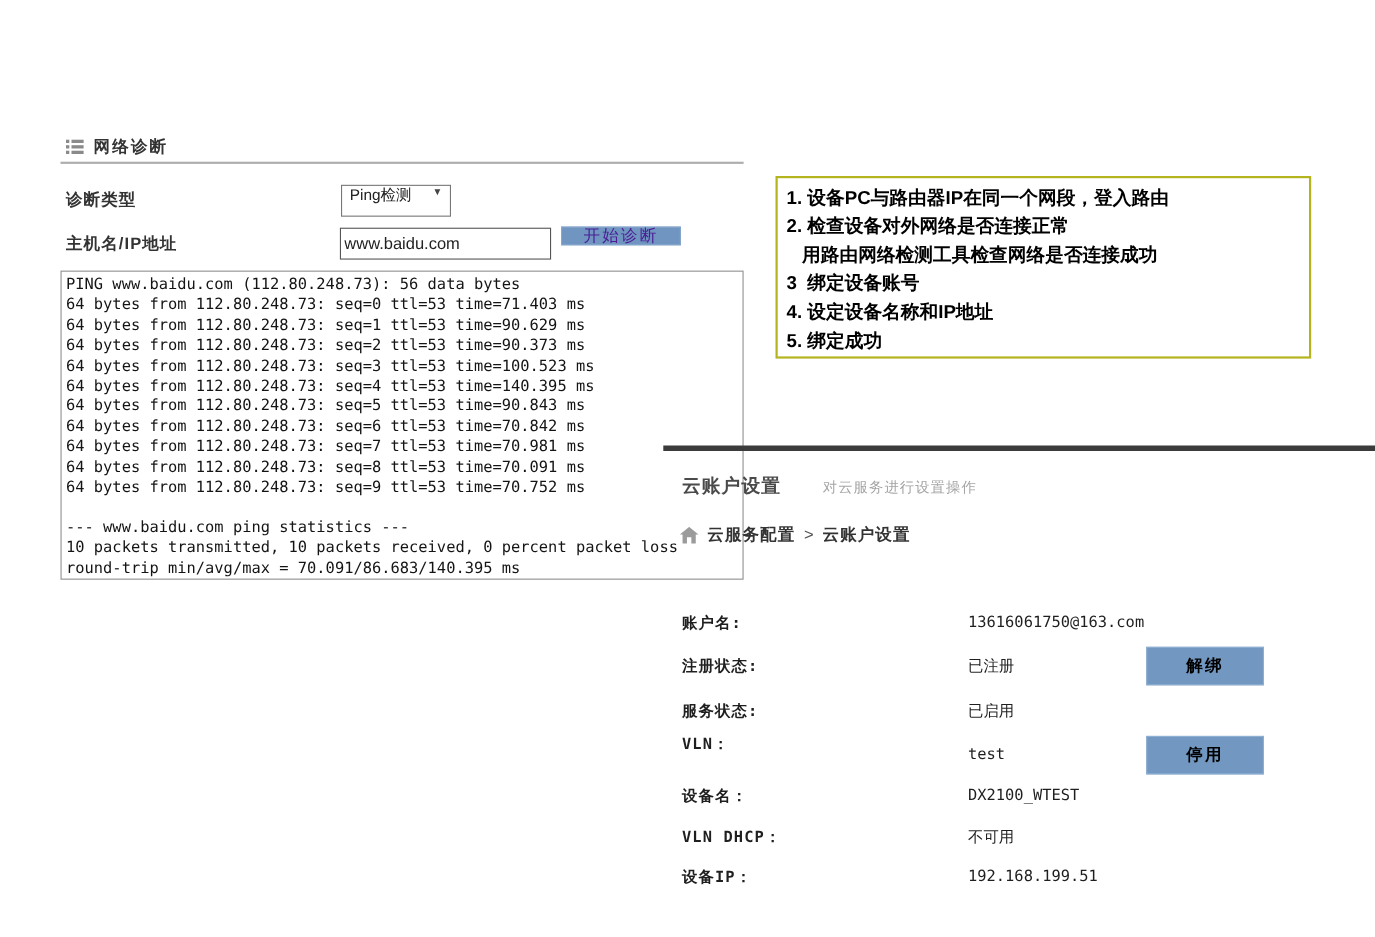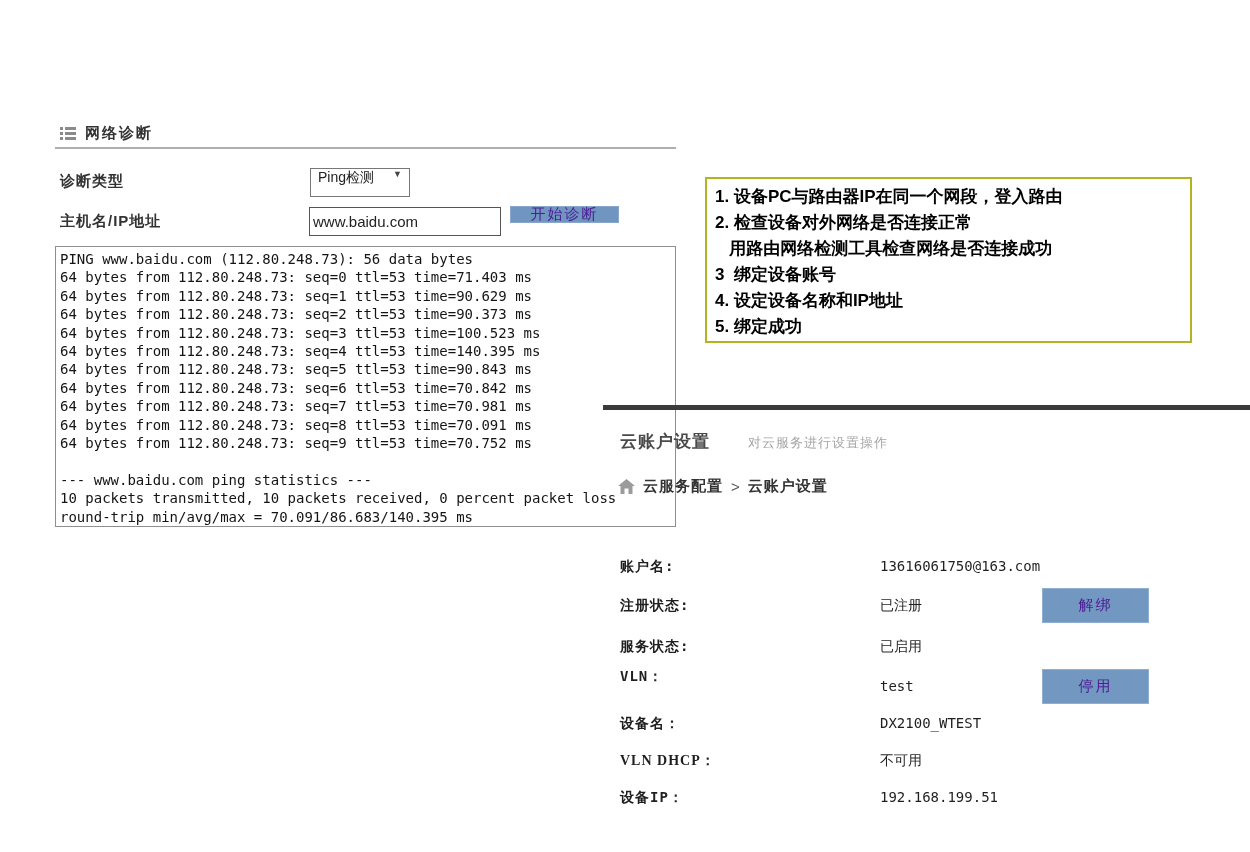--- a/index.html
+++ b/index.html
@@ -36,43 +36,43 @@
   .start-btn{position:absolute;left:510px;top:206px;width:109px;height:17px;background:#6f95c0;
              border:1px solid #87a7cb;color:#4c1d95;font-size:15px;letter-spacing:2px;
              display:flex;align-items:center;justify-content:center;cursor:pointer;box-sizing:border-box;}
 
   .ping-box{position:absolute;left:55px;top:246px;width:621px;height:281px;border:1px solid #8f8f8f;
             box-sizing:border-box;background:#fff;overflow:hidden;padding:3px 2px 0 4px;
             font-family:"DejaVu Sans Mono","Liberation Mono",monospace;font-size:14px;
             line-height:18.4px;color:#141414;white-space:pre;}
 
   
-  .steps-box{position:absolute;left:705px;top:177px;width:487px;height:166px;border:2px solid #b3b41e;
+  .steps-box{position:absolute;left:705px;top:160px;width:487px;height:166px;border:2px solid #b3b41e;
              box-sizing:border-box;padding:5px 8px;font-size:17px;font-weight:bold;color:#000;
              line-height:26px;white-space:pre-wrap;}
 
   
   .dark-divider{position:absolute;left:603px;top:405px;width:647px;height:5px;background:#3b3b3b;}
 
   
   .cloud-title{position:absolute;left:620px;top:430px;font-size:17px;font-weight:bold;
                color:#4a4a4a;letter-spacing:1px;}
   .cloud-subtitle{position:absolute;left:748px;top:434px;font-size:13px;color:#a5a5a5;letter-spacing:1px;}
   .breadcrumb{position:absolute;left:618px;top:477px;display:flex;align-items:center;gap:8px;
               font-size:15px;font-weight:bold;color:#333;}
   .breadcrumb .sep{font-weight:normal;color:#555;}
   .crumb{cursor:pointer;letter-spacing:1px;}
 
   .cp-label{position:absolute;left:620px;font-size:14px;font-weight:600;color:#1f1f1f;
             letter-spacing:1px;font-family:"DejaVu Sans Mono","Liberation Mono",monospace;}
   .cp-value{position:absolute;left:880px;font-size:14px;color:#1f1f1f;
             font-family:"DejaVu Sans Mono","Liberation Mono",monospace;}
   .cp-btn{position:absolute;left:1042px;width:107px;height:35px;background:#7297c1;
-          border:1px solid #8fafd2;color:#4c1d95;font-size:15px;letter-spacing:2px;
-          display:flex;align-items:center;justify-content:center;cursor:pointer;box-sizing:border-box;}
+          border:1px solid #8fafd2;color:#000000;font-size:15px;letter-spacing:2px;
+          display:flex;align-items:center;justify-content:center;cursor:pointer;box-sizing:border-box;font-weight:bold;}
 </style>
 </head>
 <body>
 
 <div class="slide">
 
 
 
   <div class="section-header">
     <span class="list-icon">
@@ -150,19 +150,19 @@
   <div class="cp-label" style="top:638px;">服务状态:</div>
   <div class="cp-value" style="top:638px;">已启用</div>
   <div class="cp-btn" style="top:629px;margin-top:40px;">停用</div>
 
   <div class="cp-label" style="top:668px;">VLN：</div>
   <div class="cp-value" style="top:678px;">test</div>
 
   <div class="cp-label" style="top:715px;">设备名：</div>
   <div class="cp-value" style="top:715px;">DX2100_WTEST</div>
 
-  <div class="cp-label" style="top:752px;font-family:Liberation Serif, serif;">VLN DHCP：</div>
+  <div class="cp-label" style="top:752px;">VLN DHCP：</div>
   <div class="cp-value" style="top:752px;">不可用</div>
 
   <div class="cp-label" style="top:789px;">设备IP：</div>
   <div class="cp-value" style="top:789px;">192.168.199.51</div>
 
 </div>
 
 </body></html>

